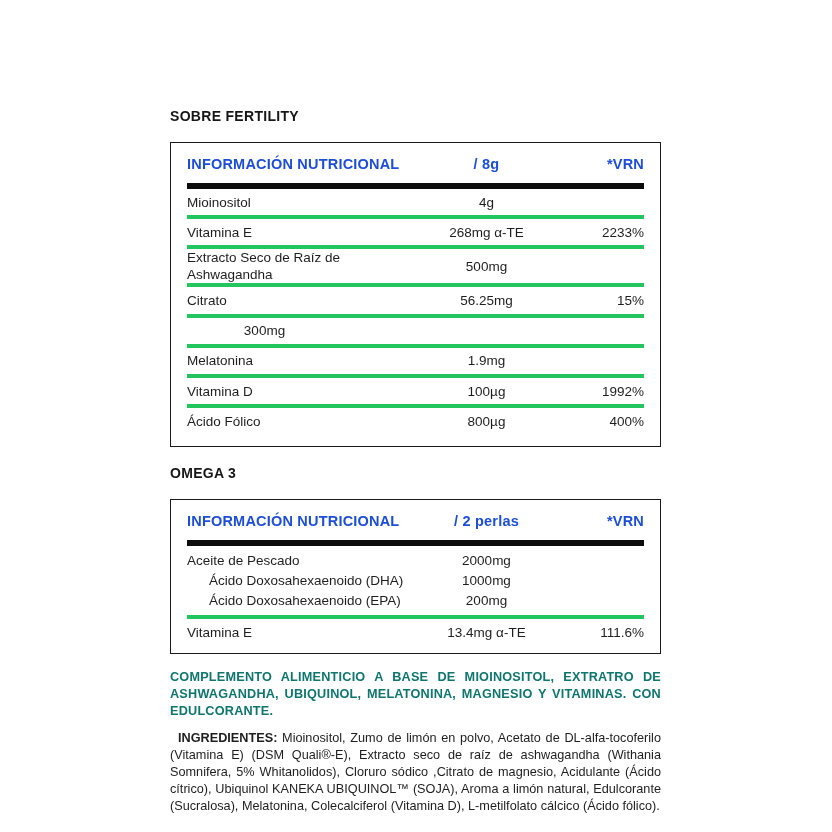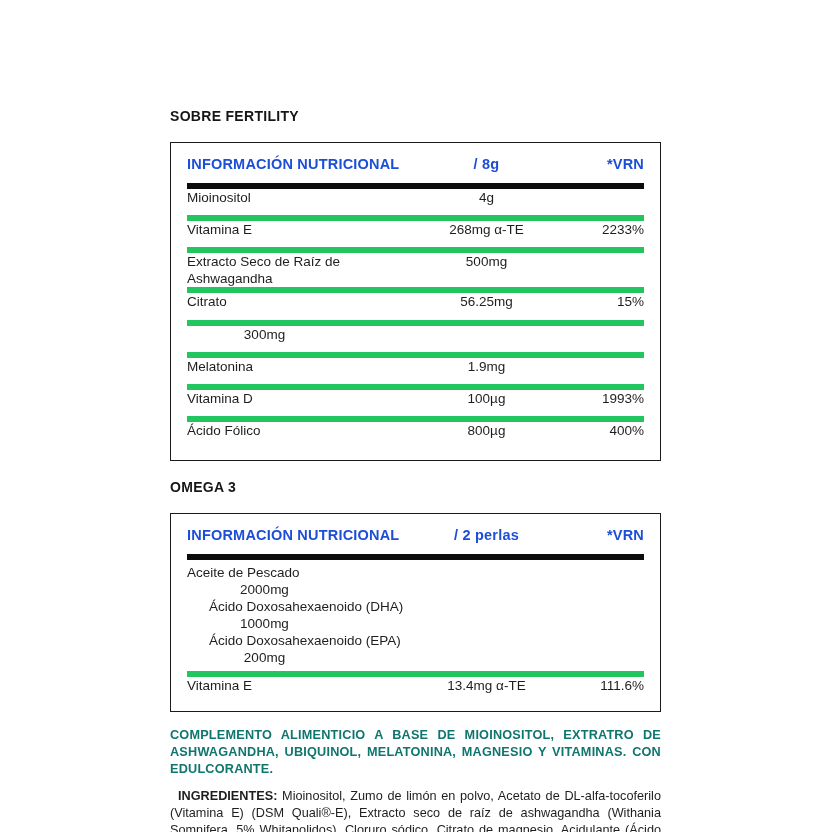--- a/index.html
+++ b/index.html
@@ -30,27 +30,27 @@
     font-weight:700;font-size:14.5px;letter-spacing:.2px;
     line-height:19px;color:#1d4ed8;
   }
   .c-name{flex:1;min-width:0;}
   .c-amt{width:155px;text-align:center;white-space:nowrap;}
   .c-vrn{width:80px;text-align:right;white-space:nowrap;}
   .bar{height:6px;background:#0c0c0c;}
 
   .rows{}
   .row{
-    display:flex;align-items:flex-start;
+    display:flex;align-items:center;
     min-height:26.2px;
     font-size:13.5px;line-height:17px;color:#1e1e1e;
   }
-  .row.rule{border-top:6px solid #22c55e;}
+  .row.rule{border-top:4px solid #22c55e;}
   .row.indent .c-name{padding-left:22px;}
-  .row.compact{min-height:20px;flex-direction:column;}
+  .row.compact{min-height:20px;}
 
   .t1{margin:0 0 17px 0;padding-bottom:12px;}
   .t2{padding-bottom:7px;}
   .t2 .rows{padding-top:4px;}
   .t2 .group-gap{height:5px;}
 
   .desc{
     margin:15px 0 0 0;
     font-size:12.7px;font-weight:700;letter-spacing:.2px;
     line-height:17.2px;
@@ -107,21 +107,21 @@
             <span class="c-vrn"></span>
           </div>
           <div class="row rule">
             <span class="c-name">Melatonina</span>
             <span class="c-amt">1.9mg</span>
             <span class="c-vrn"></span>
           </div>
           <div class="row rule">
             <span class="c-name">Vitamina D</span>
             <span class="c-amt">100µg</span>
-            <span class="c-vrn">1993%</span>
+            <span class="c-vrn">1992%</span>
           </div>
           <div class="row rule">
             <span class="c-name">Ácido Fólico</span>
             <span class="c-amt">800µg</span>
             <span class="c-vrn">400%</span>
           </div>
         </div>
     </div>
 
     <div class="section-title">OMEGA 3</div>

